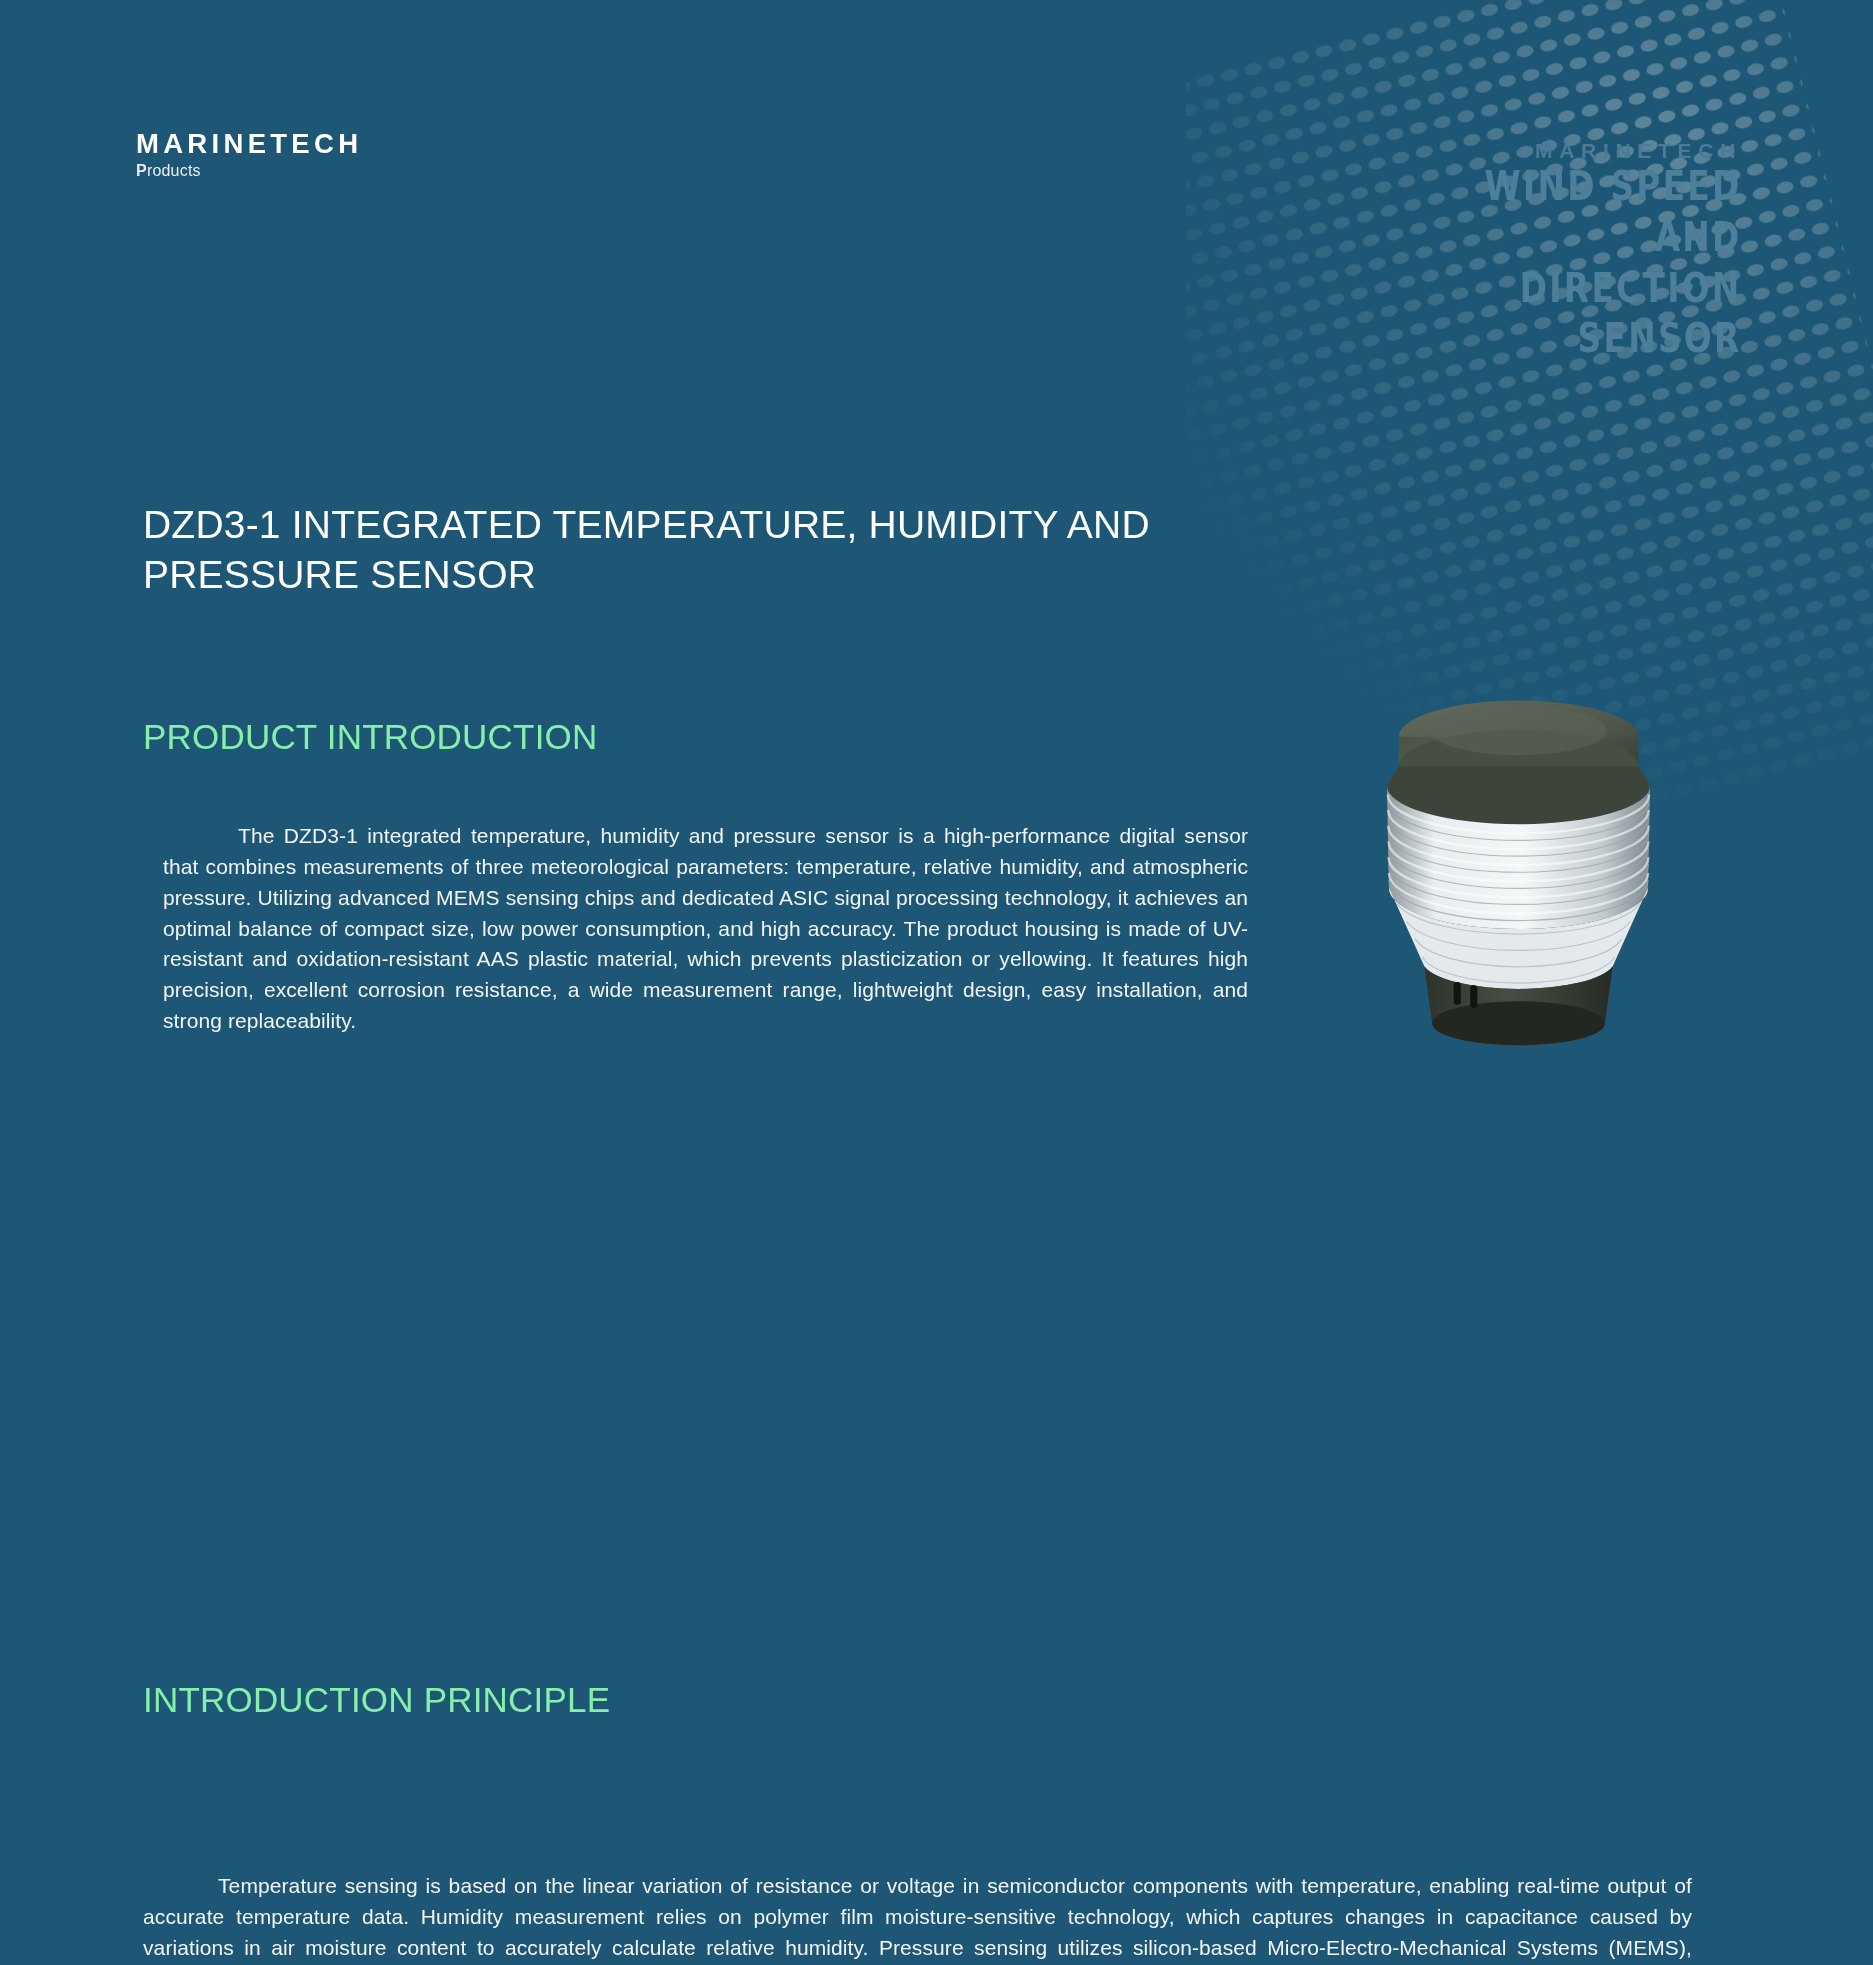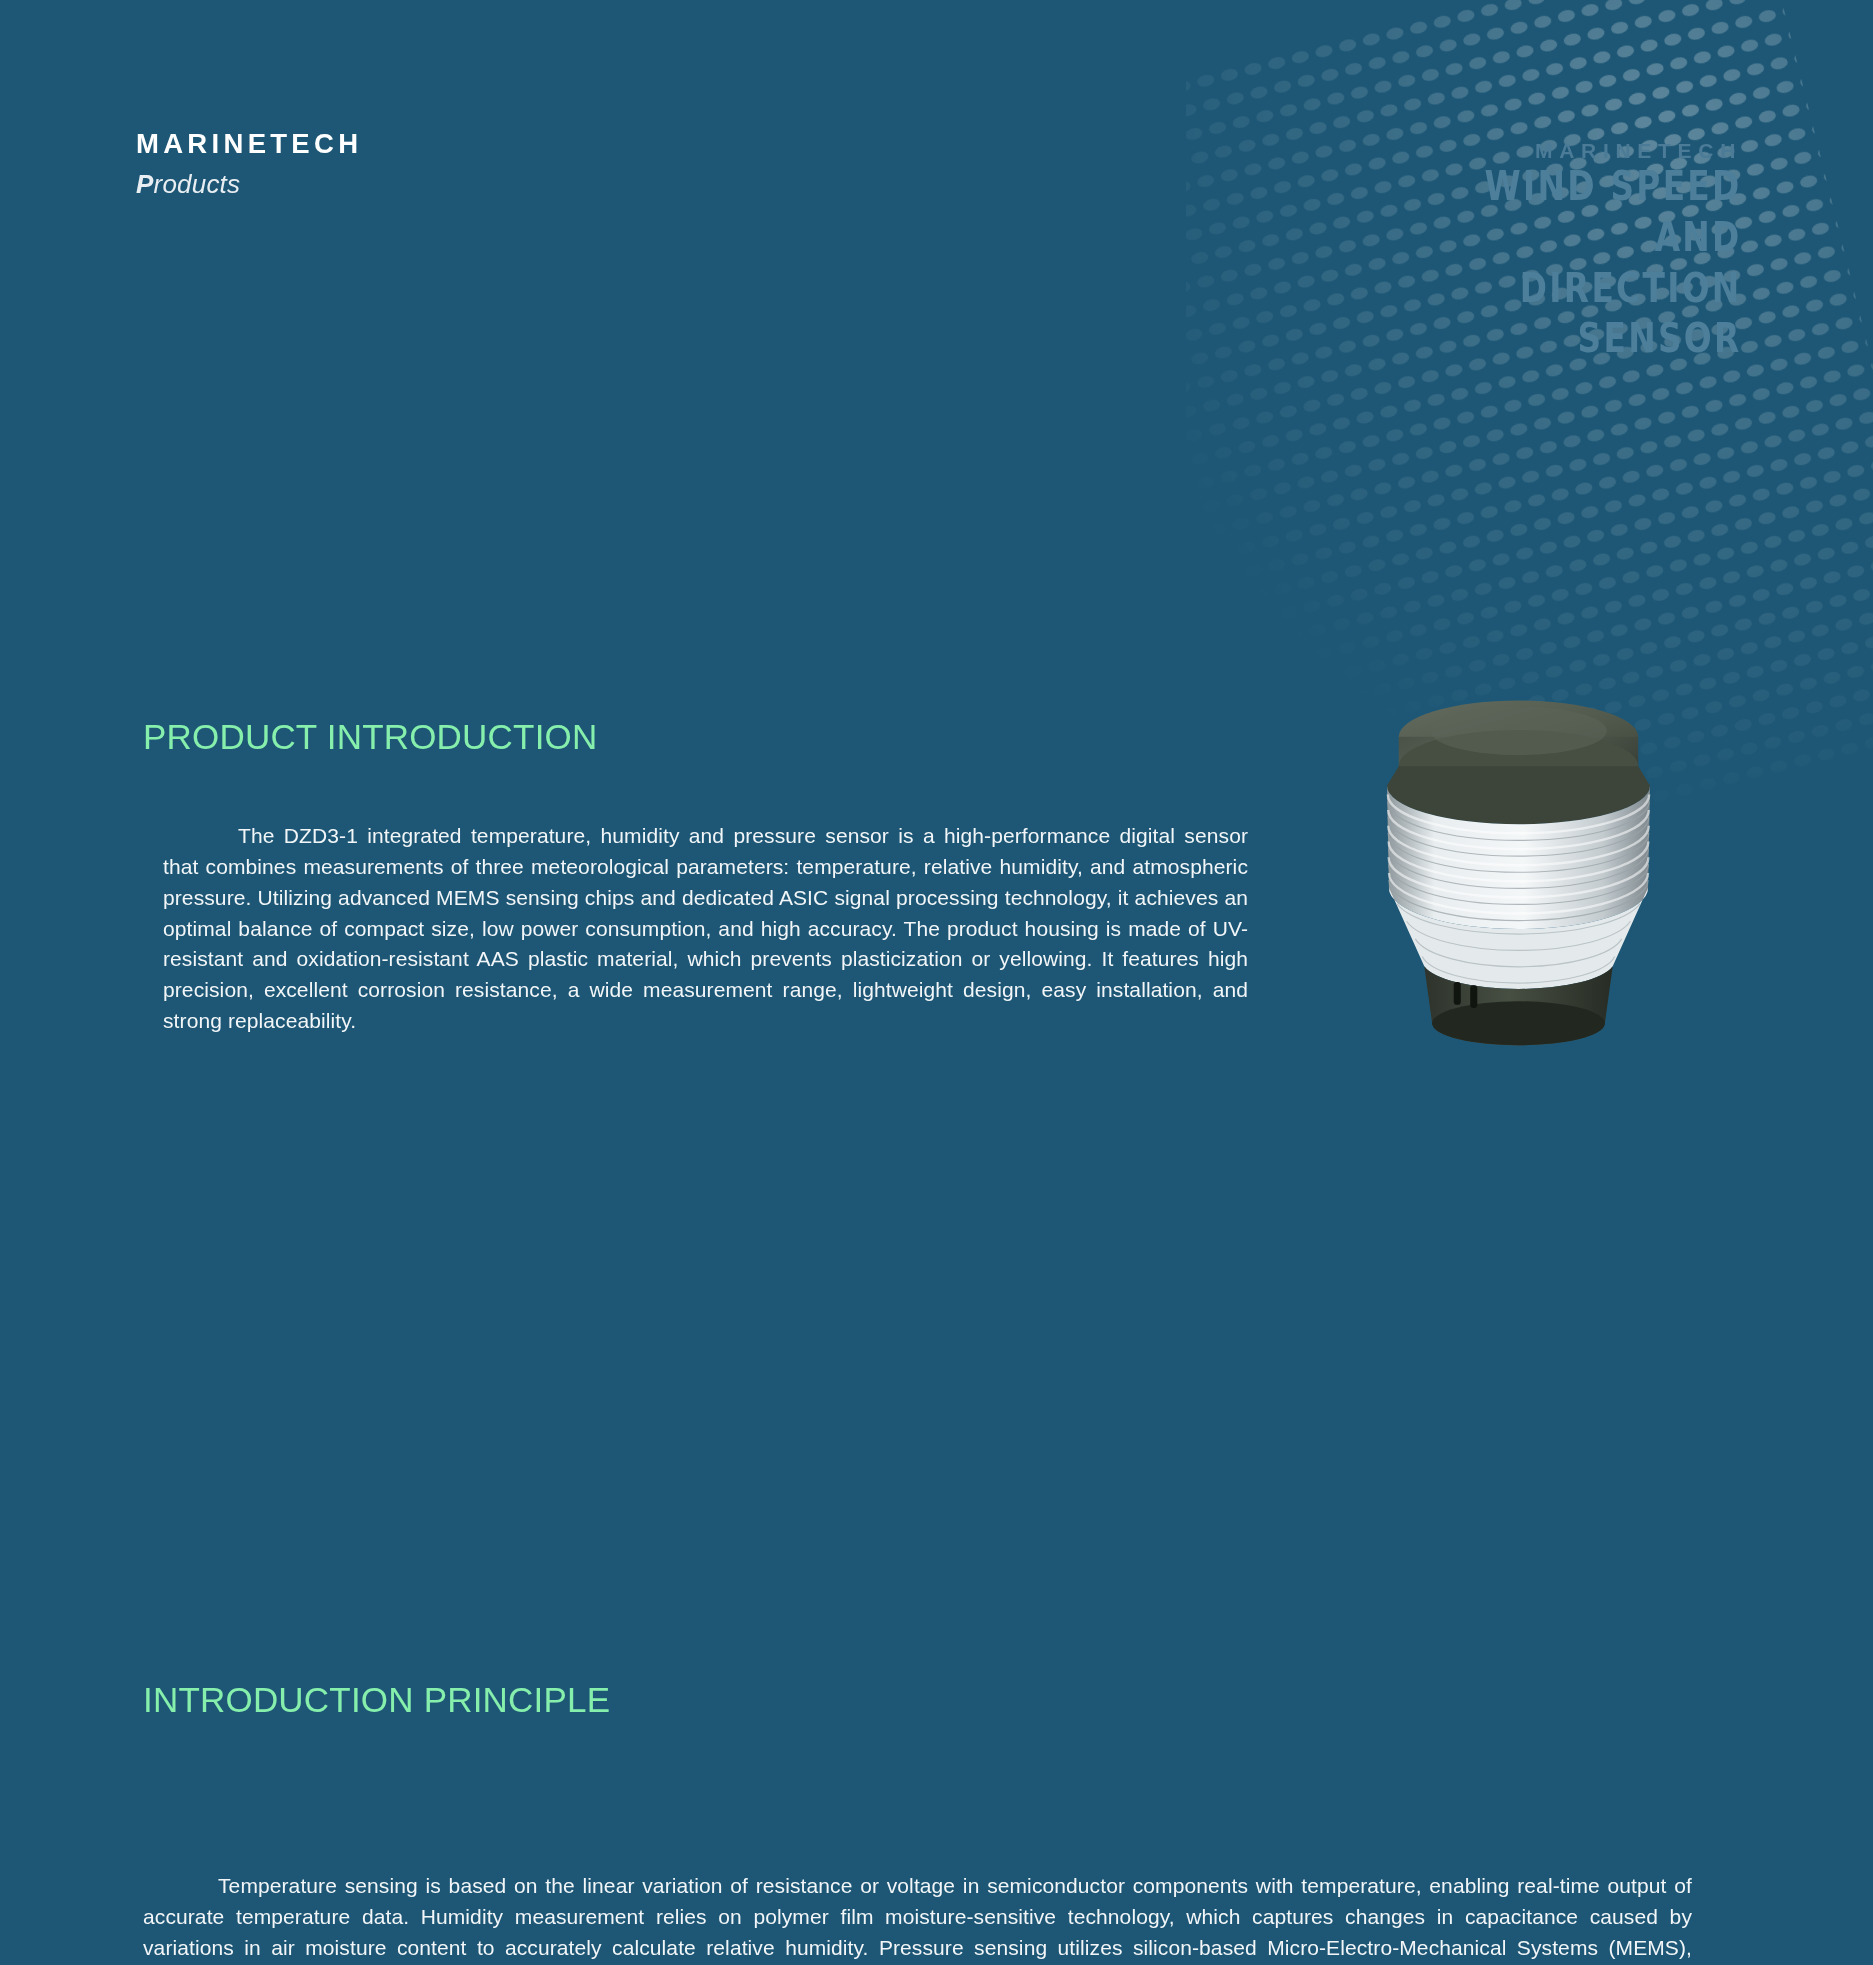--- a/index.html
+++ b/index.html
@@ -43,26 +43,25 @@
   }
   .brand-name {
     font-size: 27.5px;
     font-weight: 700;
     letter-spacing: 4.3px;
     color: #ffffff;
     line-height: 1.0;
     white-space: nowrap;
   }
   .brand-sub {
-    margin-top: 11px;
-    font-size: 26px;
+    margin-top: 4px;
+    font-size: 16px;
     font-weight: 400;
     color: #e9eef2;
     letter-spacing: 0.2px;
-    font-style: italic;
   }
   .brand-sub .cap {
     font-weight: 700;
   }
 
   
   .watermark {
     position: absolute;
     right: 132px;
     top: 140px;
@@ -174,20 +173,21 @@
   </div>
 
   <div class="watermark">
     <div class="wm-brand">MARINETECH</div>
     <div class="wm-line">WIND SPEED</div>
     <div class="wm-line">AND</div>
     <div class="wm-line">DIRECTION</div>
     <div class="wm-line">SENSOR</div>
   </div>
 
+  <h1 class="doc-title">DZD3-1 INTEGRATED TEMPERATURE, HUMIDITY AND PRESSURE SENSOR</h1>
 
   <h2 class="section-title" id="sec-intro">PRODUCT INTRODUCTION</h2>
   <p class="body-text" id="p-intro">The DZD3-1 integrated temperature, humidity and pressure sensor is a high-performance digital sensor that combines measurements of three meteorological parameters: temperature, relative humidity, and atmospheric pressure. Utilizing advanced MEMS sensing chips and dedicated ASIC signal processing technology, it achieves an optimal balance of compact size, low power consumption, and high accuracy. The product housing is made of UV-resistant and oxidation-resistant AAS plastic material, which prevents plasticization or yellowing. It features high precision, excellent corrosion resistance, a wide measurement range, lightweight design, easy installation, and strong replaceability.</p>
 
   <svg id="product-photo" viewBox="0 0 970 1080">
     <defs>
       <linearGradient id="capG" x1="0" y1="0" x2="1" y2="0.4">
         <stop offset="0%" stop-color="#4a5247"></stop>
         <stop offset="40%" stop-color="#5c6458"></stop>
         <stop offset="100%" stop-color="#3b4239"></stop>

